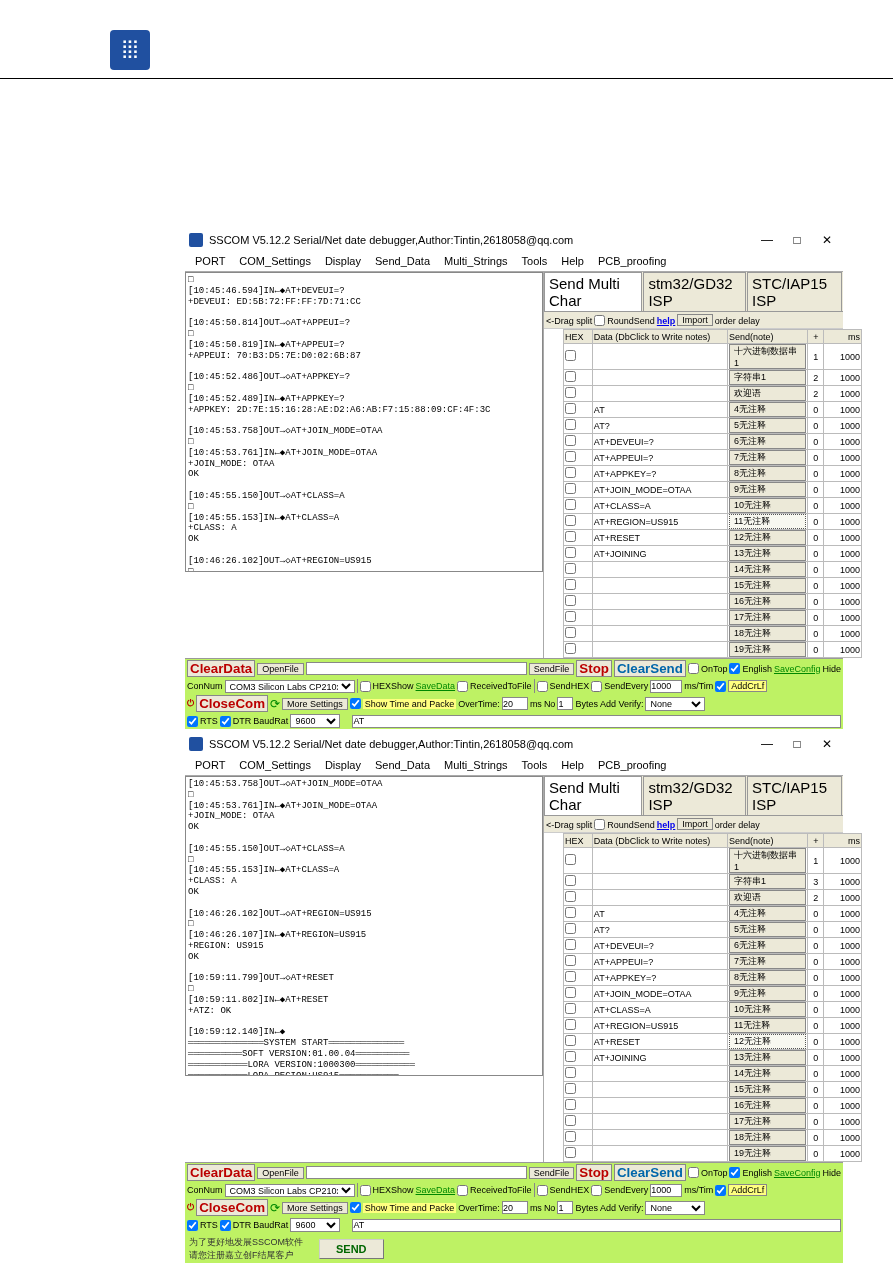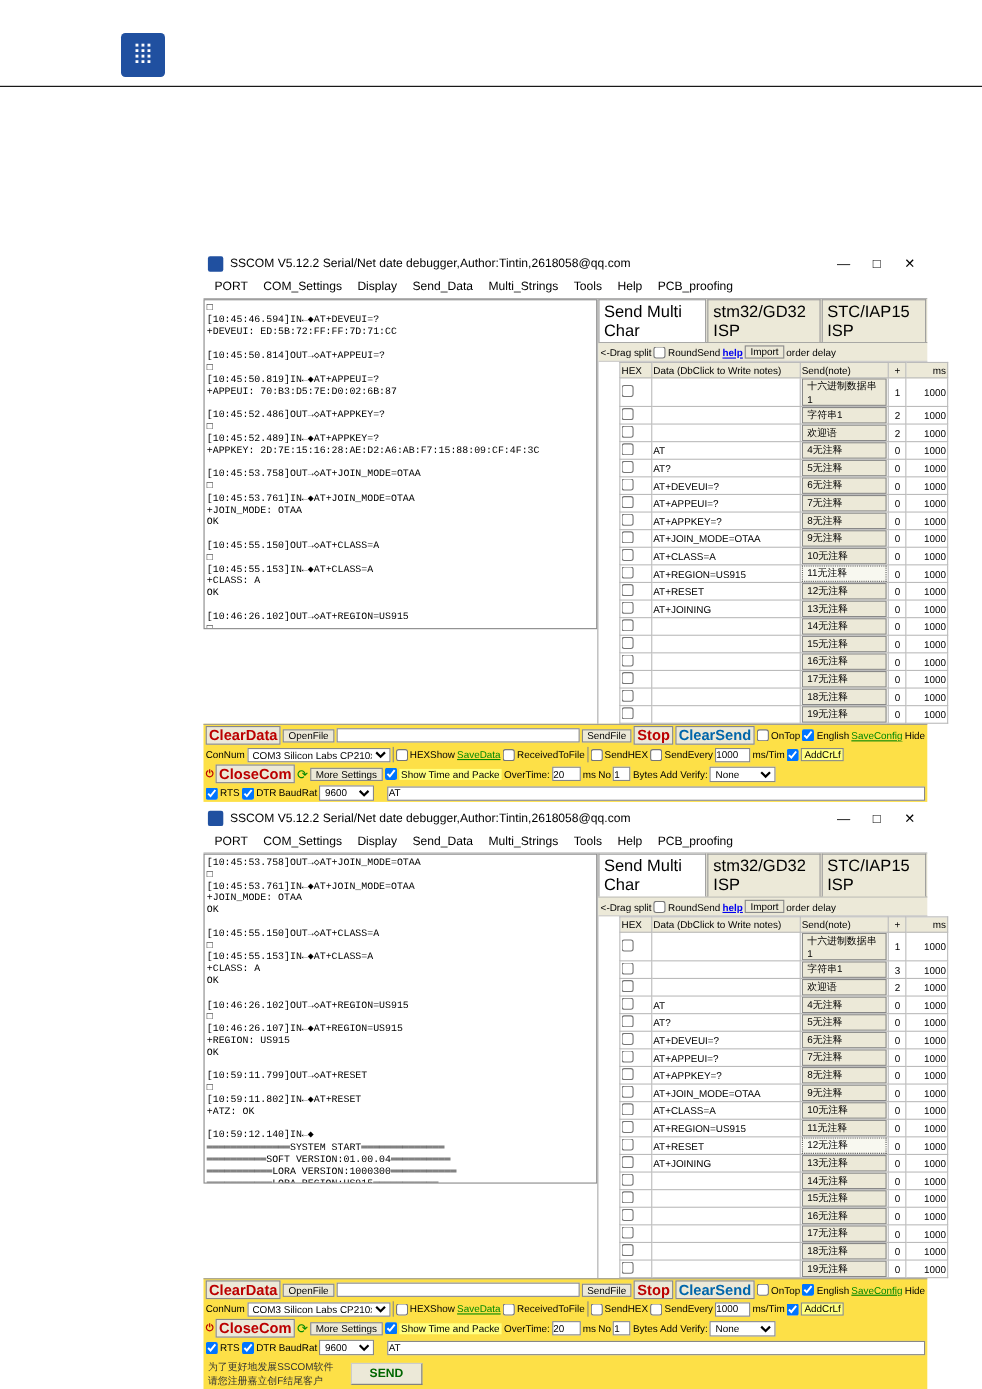--- a/index.html
+++ b/index.html
@@ -26,21 +26,21 @@
 .multi-table { border-collapse: collapse; width: 100%; font-size: 9px; margin-left: 19px; }
 .multi-table th, .multi-table td { border: 1px solid #bbb; padding: 0 1px; height: 14px; text-align: left; }
 .multi-table th { background: #ece9d8; font-weight: normal; }
 .multi-table .col-check { width: 14px; }
 .multi-table .col-data { width: 82px; }
 .multi-table .col-note { width: 60px; }
 .multi-table .col-num { width: 12px; text-align: center; }
 .multi-table .col-ms { width: 28px; text-align: right; }
 .multi-table .note-btn { border: 1px solid #888; background: #ece9d8; padding: 0 4px; font-size: 9px; display: block; text-align: left; width: 100%; }
 .multi-table .note-btn.dotted { border: 1px dotted #555; background: #f8f8f0; }
-.bottom-bar { border-top: 1px solid #999; background: #fde047; font-size: 9px; }
+.bottom-bar { border-top: 1px solid #999; background: #bef264; font-size: 9px; }
 .bb-row { display: flex; align-items: center; padding: 1px 2px; gap: 2px; flex-wrap: nowrap; white-space: nowrap; }
 .red-btn { color: #b00; font-weight: bold; border: 1px solid #888; padding: 0 2px; background: #ece9d8; }
 .green-text { color: #080; text-decoration: underline; }
 .yellow-hl { background: #ffff80; padding: 0 2px; }
 .yellow-hl-box { background: #ffff80; border: 1px solid #888; padding: 0 2px; }
 .input-tiny { border: 1px solid #888; font-size: 9px; width: 26px; height: 13px; }
 .input-med { border: 1px solid #888; font-size: 9px; width: 130px; height: 13px; }
 .select { border: 1px solid #888; font-size: 9px; background: #fff; }
 .cb { width: 11px; height: 11px; }
 .close-icon { color: #b00; font-weight: bold; }

